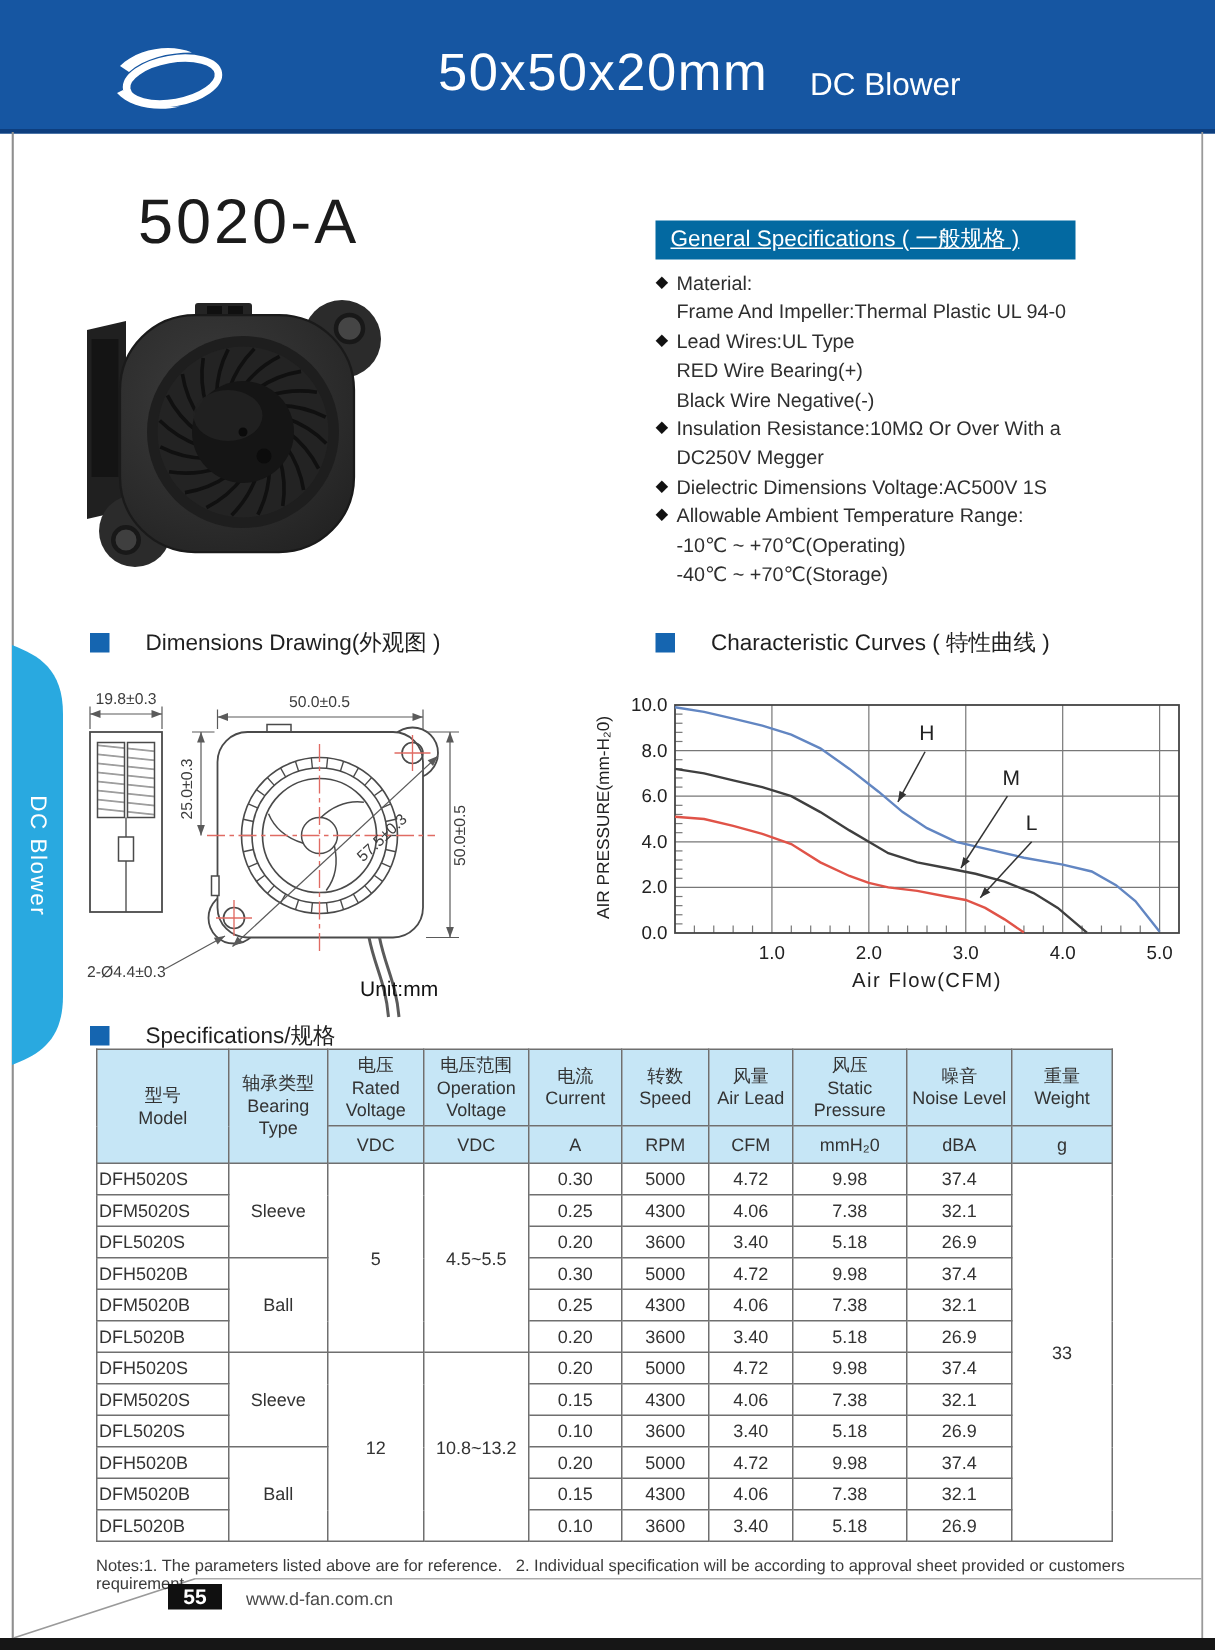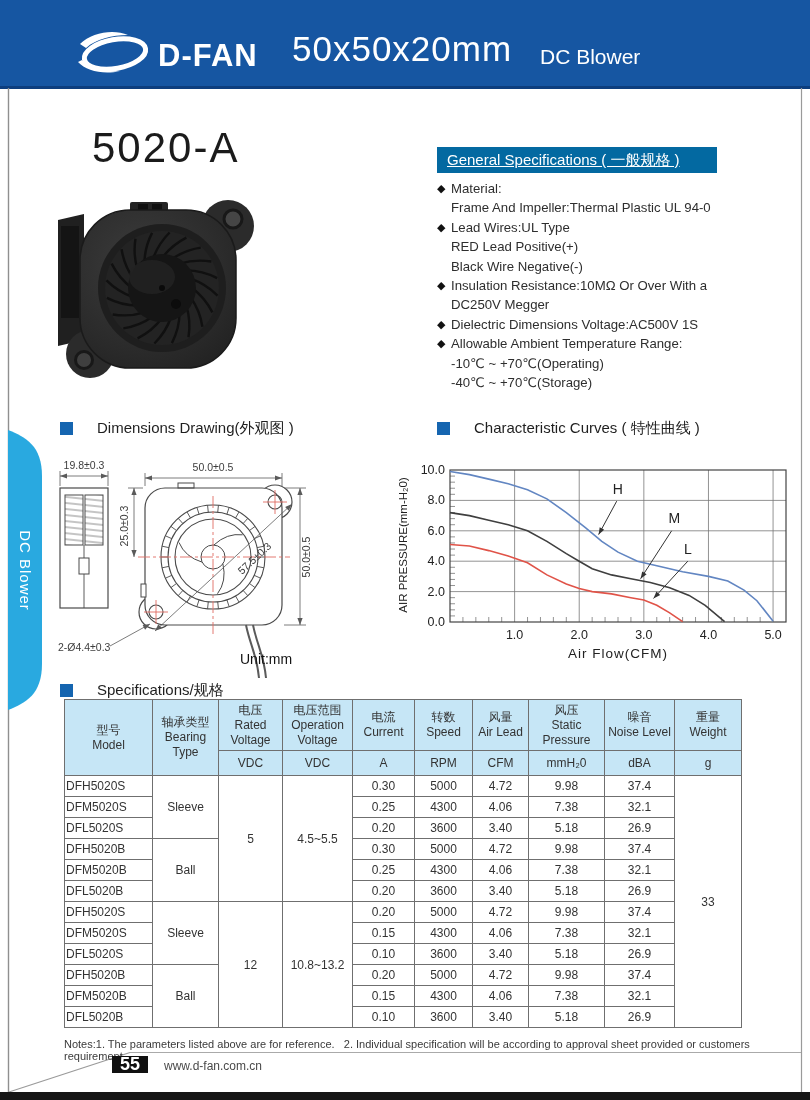--- a/index.html
+++ b/index.html
@@ -48,35 +48,34 @@
   .spec-table{position:absolute;left:64px;top:699px;width:677px;border-collapse:collapse;table-layout:fixed;}
   .spec-table th,.spec-table td{border:1px solid #6f6f6f;font-weight:normal;}
   .spec-table thead th{background:#c6e6f6;color:#333;font-size:12px;line-height:1.25;padding:2px 1px;}
   .spec-table thead tr.name-row th{height:46px;}
   .spec-table thead tr.unit-row th{height:20px;}
   .spec-table td{text-align:center;font-size:12px;color:#333;height:20px;padding:0 2px;}
   .spec-table td.model{text-align:left;padding-left:1px;}
   
   .notes{position:absolute;left:64px;top:1038px;width:690px;font-size:11px;color:#3a3a3a;white-space:pre-wrap;}
   .page-num{position:absolute;left:112px;top:1056px;width:36px;height:17px;background:#101010;color:#fff;
-            font-size:18px;font-weight:bold;text-align:center;line-height:17px;}
+            font-size:14px;font-weight:bold;text-align:center;line-height:17px;}
   .website{position:absolute;left:164px;top:1059px;font-size:12px;color:#4a4a4a;}
 </style>
 </head>
 <body>
 
 <div class="page">
 
   <div class="header-bar">
     <svg class="logo-swoosh" width="80" height="48" viewBox="0 0 80 48">
       <path d="M6,15 C18,3 40,0 54,6 C38,6 22,10 12,19 Z" fill="#fff"></path>
       <ellipse cx="41" cy="25" rx="31" ry="14.5" fill="none" stroke="#fff" stroke-width="5" transform="rotate(-10 41 25)"></ellipse>
       <path d="M4,33 C12,42 30,46 46,42 C32,43 16,40 8,31 Z" fill="#fff"></path>
     </svg>
-    <div class="brand-text">D-FAN</div>
     <div class="size-text">50x50x20mm</div>
     <div class="type-text">DC Blower</div>
   </div>
 
   <svg class="frame-svg" width="810" height="1100" viewBox="0 0 810 1100">
     <line x1="8.5" y1="88" x2="8.5" y2="1092" stroke="#8f8f8f" stroke-width="1.4"></line>
     <line x1="801.5" y1="88" x2="801.5" y2="1092" stroke="#9a9a9a" stroke-width="1.2"></line>
     <line x1="130" y1="1052.5" x2="801" y2="1052.5" stroke="#aaa" stroke-width="1"></line>
     <line x1="130" y1="1052.5" x2="9" y2="1092" stroke="#9a9a9a" stroke-width="1.2"></line>
   </svg>
@@ -137,21 +136,21 @@
     <ellipse cx="100" cy="87" rx="23" ry="17" fill="#222" opacity="0.85"></ellipse>
     <circle cx="110" cy="98" r="3" fill="#0a0a0a"></circle>
     <circle cx="124" cy="114" r="5" fill="#0c0c0c"></circle>
   </svg>
 
   <div class="gs-heading">General Specifications ( 一般规格 )</div>
   <div class="gs-list" id="gs-list">
       <div class="spec-line"><span class="bullet">◆</span><span>Material:</span></div>
       <div class="spec-line"><span class="bullet"></span><span>Frame And Impeller:Thermal Plastic UL 94-0</span></div>
       <div class="spec-line"><span class="bullet">◆</span><span>Lead Wires:UL Type</span></div>
-      <div class="spec-line"><span class="bullet"></span><span>RED Lead Positive(+)</span></div>
+      <div class="spec-line"><span class="bullet"></span><span>RED Wire Bearing(+)</span></div>
       <div class="spec-line"><span class="bullet"></span><span>Black Wire Negative(-)</span></div>
       <div class="spec-line"><span class="bullet">◆</span><span>Insulation Resistance:10MΩ Or Over With a</span></div>
       <div class="spec-line"><span class="bullet"></span><span>DC250V Megger</span></div>
       <div class="spec-line"><span class="bullet">◆</span><span>Dielectric Dimensions Voltage:AC500V 1S</span></div>
       <div class="spec-line"><span class="bullet">◆</span><span>Allowable Ambient Temperature Range:</span></div>
       <div class="spec-line"><span class="bullet"></span><span>-10℃ ~ +70℃(Operating)</span></div>
       <div class="spec-line"><span class="bullet"></span><span>-40℃ ~ +70℃(Storage)</span></div>
     </div>
 
   <div class="sec-title" style="left:60px;top:419px;">

